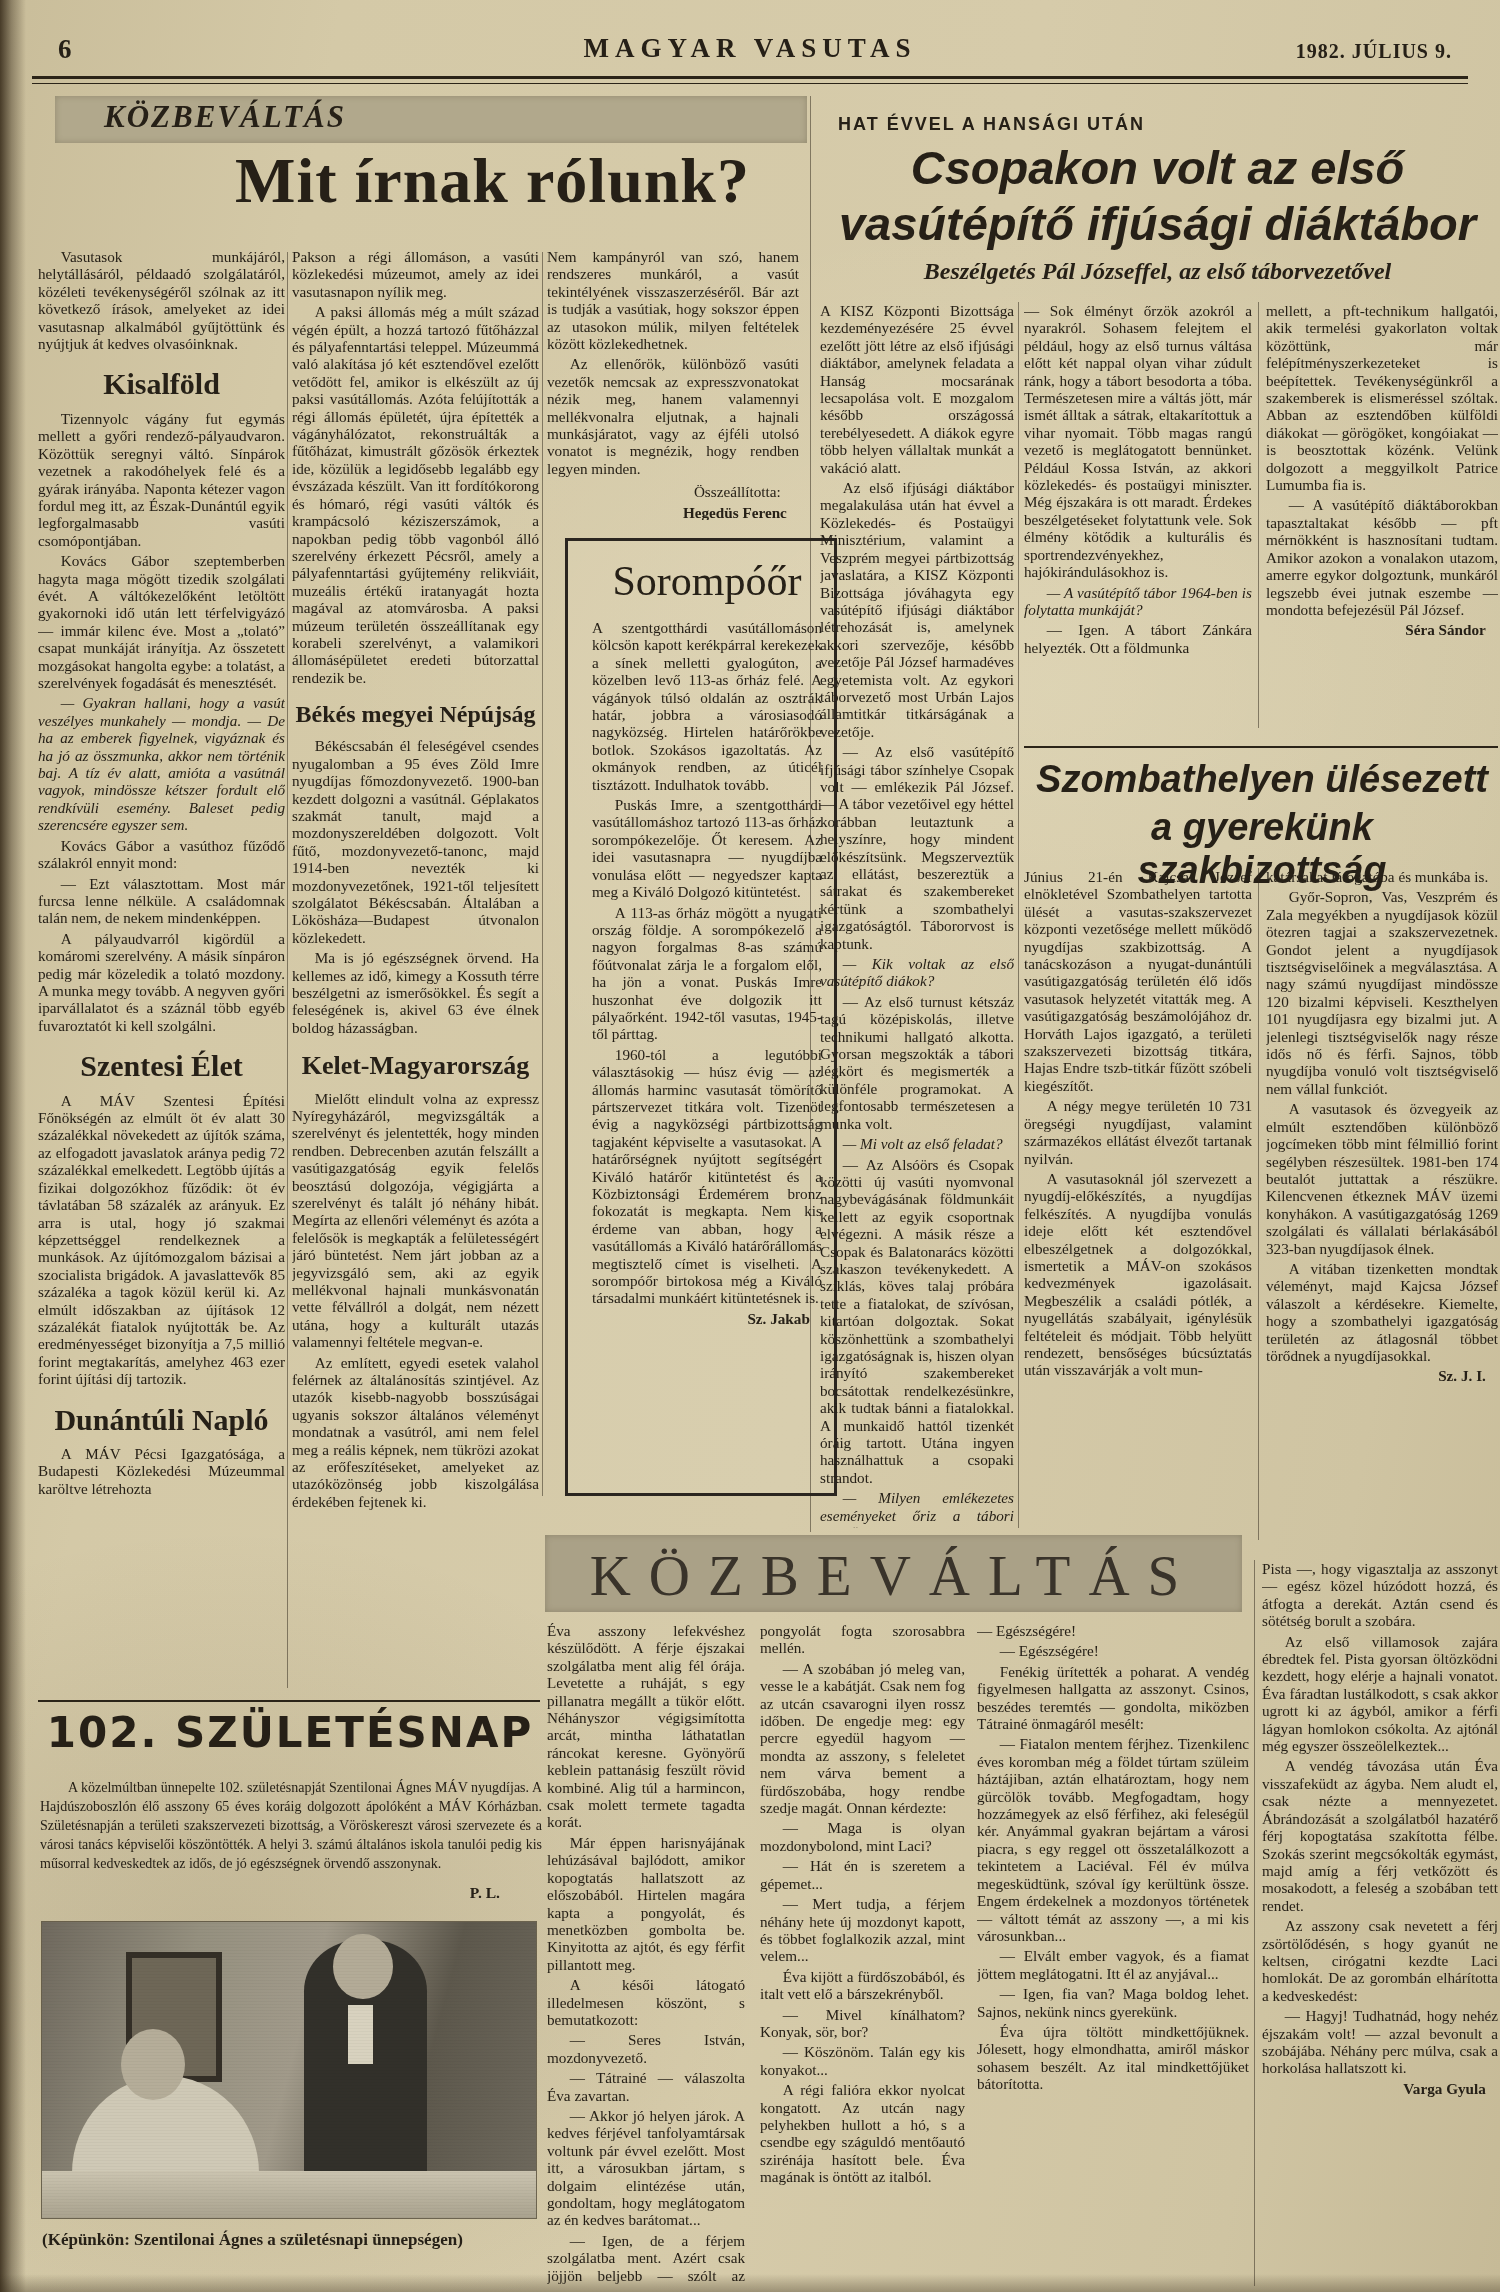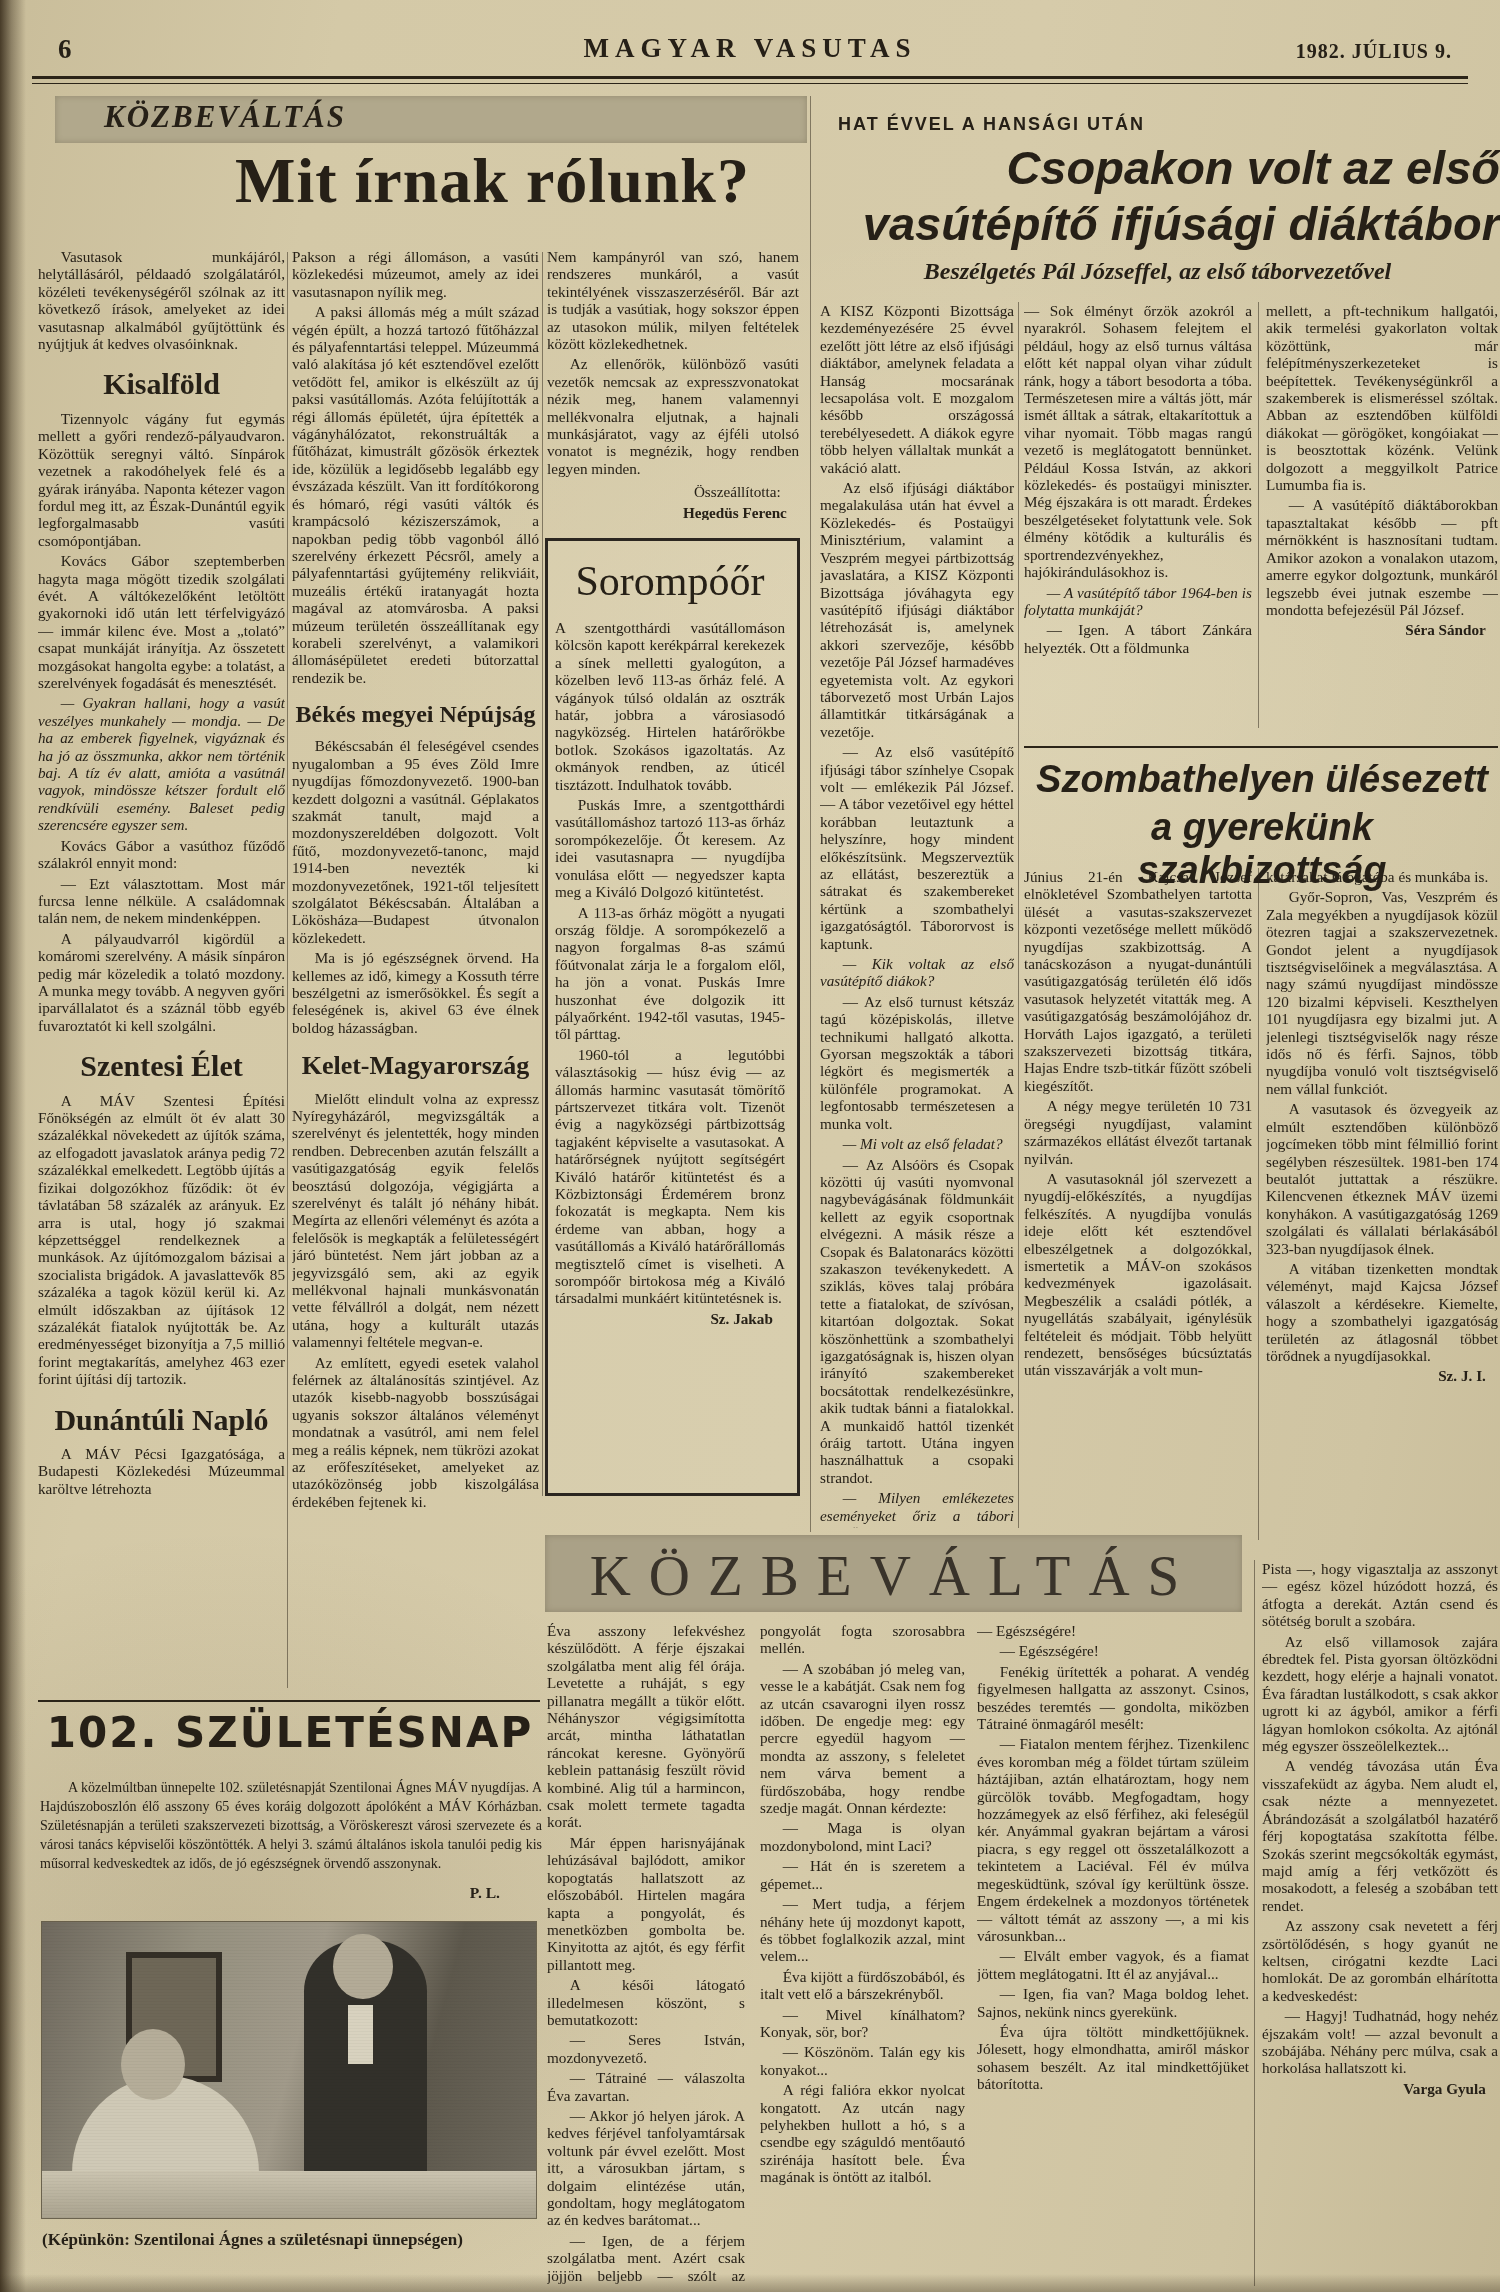--- a/index.html
+++ b/index.html
@@ -25,21 +25,21 @@
   .main-headline{position:absolute;left:180px;top:144px;width:625px;text-align:center;
     font-size:64px;font-weight:bold;letter-spacing:1px;}
   .col{position:absolute;text-align:justify;font-size:15.2px;line-height:17.4px;overflow:hidden;}
   .col p{margin:0 0 3px 0;text-indent:1.5em;}
   .col p.noind{text-indent:0;}
   .col p.it{font-style:italic;}
   .col p.sigpre{text-align:right;text-indent:0;padding-right:1.2em;margin-top:6px;}
   .col p.sig{text-align:right;font-weight:bold;text-indent:0;padding-right:0.8em;}
   .sec{font-weight:bold;text-align:center;margin:16px 0 10px 0;line-height:1.05;}
   .sec.s30{font-size:30px;} .sec.s26{font-size:26px;} .sec.s24{font-size:24px;}
-  .box{position:absolute;border:3px solid #2b2620;padding:8px 12px 6px 7px;background:rgba(255,250,230,.06);}
+  .box{position:absolute;border:3px solid #2b2620;padding:8px 12px 6px 24px;background:rgba(255,250,230,.06);margin-left:20px;}
   .box-title{font-size:42px;text-align:center;margin:8px 0 14px 0;font-weight:500;}
   .szul-title{position:absolute;left:38px;top:1708px;width:504px;text-align:center;
     font-family:"DejaVu Sans","Liberation Sans",sans-serif;font-weight:bold;font-size:42px;letter-spacing:2px;}
   .szul-body{position:absolute;left:40px;top:1778px;width:502px;text-align:justify;
     font-size:14px;line-height:19px;}
   .szul-body p{margin:0;text-indent:2em;}
   .szul-sig{position:absolute;left:40px;top:1884px;width:460px;text-align:right;font-weight:bold;font-size:15.6px;}
   .photo{position:absolute;left:42px;top:1922px;width:494px;height:296px;overflow:hidden;
     background:linear-gradient(105deg,#6f695e 0%,#95907f 28%,#a19a8a 50%,#5d584c 74%,#6f6a5e 100%);
     box-shadow:0 0 0 1px rgba(40,34,22,.6);}
@@ -53,21 +53,21 @@
   .photo .woman{position:absolute;left:6%;top:52%;width:38%;height:55%;background:#cfc9b6;
     border-radius:50% 50% 30% 30%/60% 60% 20% 20%;}
   .photo .woman-head{position:absolute;left:16%;top:36%;width:13%;height:24%;background:#b5ad99;border-radius:50%;}
   .photo .table{position:absolute;left:0;bottom:0;width:100%;height:16%;
     background:linear-gradient(#cbc4b0,#a9a28e);}
   .photo .tex{position:absolute;inset:0;opacity:.25;
     background:repeating-linear-gradient(0deg,rgba(0,0,0,.12) 0 1px,rgba(0,0,0,0) 1px 3px);}
   .caption{position:absolute;left:42px;top:2230px;width:600px;font-weight:bold;font-size:17px;}
   .kicker{position:absolute;left:822px;top:114px;font-family:"Liberation Sans",sans-serif;
     font-weight:bold;font-size:18px;letter-spacing:2px;margin-left:16px;}
-  .fh{position:absolute;left:815px;width:685px;text-align:right;
+  .fh{position:absolute;left:815px;width:685px;text-align:center;
     font-family:"Liberation Sans",sans-serif;font-style:italic;font-weight:bold;font-size:47px;}
   .fsub{position:absolute;left:815px;top:258px;width:685px;text-align:center;
     font-weight:bold;font-style:italic;font-size:24px;}
   .szh{position:absolute;left:1024px;width:476px;text-align:center;
     font-family:"Liberation Sans",sans-serif;font-style:italic;font-weight:bold;font-size:38px;}
   .kozb-title{position:absolute;left:545px;top:1543px;width:697px;text-align:center;
     font-size:57px;letter-spacing:18px;color:#38being;color:#39332a;font-weight:500;}
 </style>
 </head>
 <body>

